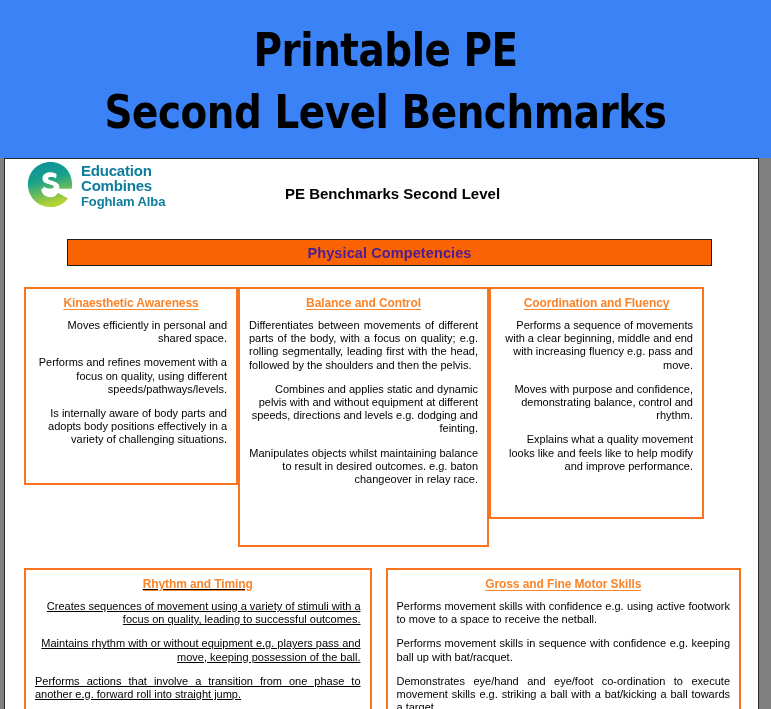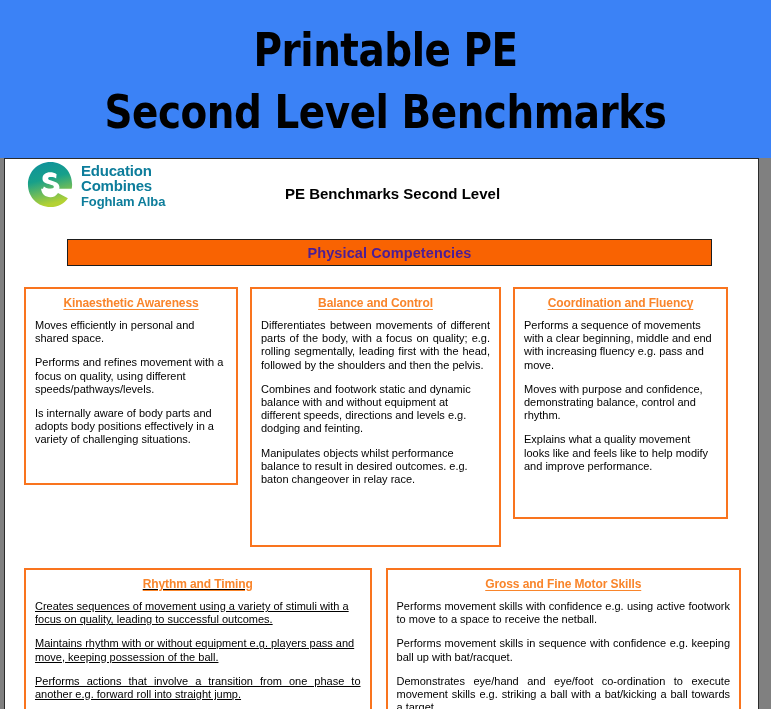--- a/index.html
+++ b/index.html
@@ -133,21 +133,20 @@
   }
 
   
   .row {
     display: flex;
     box-sizing: border-box;
   }
   .row-top {
     padding: 21px 17px 0 19px;
     align-items: flex-start;
-    gap: 12px;
   }
   .row-bottom {
     padding: 21px 17px 0 19px;
     align-items: flex-start;
     gap: 14px;
   }
 
   .bm-box {
     border: 2px solid #f9741e;
     box-sizing: border-box;
@@ -170,21 +169,21 @@
     text-underline-offset: 2px;
     margin-bottom: 9px;
     letter-spacing: -0.1px;
   }
   .bm-p {
     font-family: "Liberation Sans", sans-serif;
     font-size: 11px;
     line-height: 13.2px;
     color: #000000;
     margin: 0 0 11px 0;
-    text-align: left;
+    text-align: right;
     hyphens: manual;
   }
   .bm-p:last-child { margin-bottom: 0; }
   .bm-p.justified { text-align: justify; }
 </style>
 </head>
 <body>
 
 <div id="screen">
 
@@ -235,22 +234,22 @@
       <div class="bm-box box-kinaesthetic">
         <div class="bm-title">Kinaesthetic Awareness</div>
         <p class="bm-p">Moves efficiently in personal and shared space.</p>
         <p class="bm-p">Performs and refines movement with a focus on quality, using different speeds/pathways/levels.</p>
         <p class="bm-p">Is internally aware of body parts and adopts body positions effectively in a variety of challenging situations.</p>
       </div>
 
       <div class="bm-box box-balance">
         <div class="bm-title">Balance and Control</div>
         <p class="bm-p justified">Differentiates between movements of different parts of the body, with a focus on quality; e.g. rolling segmentally, leading first with the head, followed by the shoulders and then the pelvis.</p>
-        <p class="bm-p">Combines and footwork static and dynamic balance with and without equipment at different speeds, directions and levels e.g. dodging and feinting.</p>
-        <p class="bm-p">Manipulates objects whilst performance balance to result in desired outcomes. e.g. baton changeover in relay race.</p>
+        <p class="bm-p">Combines and applies static and dynamic pelvis with and without equipment at different speeds, directions and levels e.g. dodging and feinting.</p>
+        <p class="bm-p">Manipulates objects whilst maintaining balance to result in desired outcomes. e.g. baton changeover in relay race.</p>
       </div>
 
       <div class="bm-box box-coordination">
         <div class="bm-title">Coordination and Fluency</div>
         <p class="bm-p">Performs a sequence of movements with a clear beginning, middle and end with increasing fluency e.g. pass and move.</p>
         <p class="bm-p">Moves with purpose and confidence, demonstrating balance, control and rhythm.</p>
         <p class="bm-p">Explains what a quality movement looks like and feels like to help modify and improve performance.</p>
       </div>
 
     </div>

